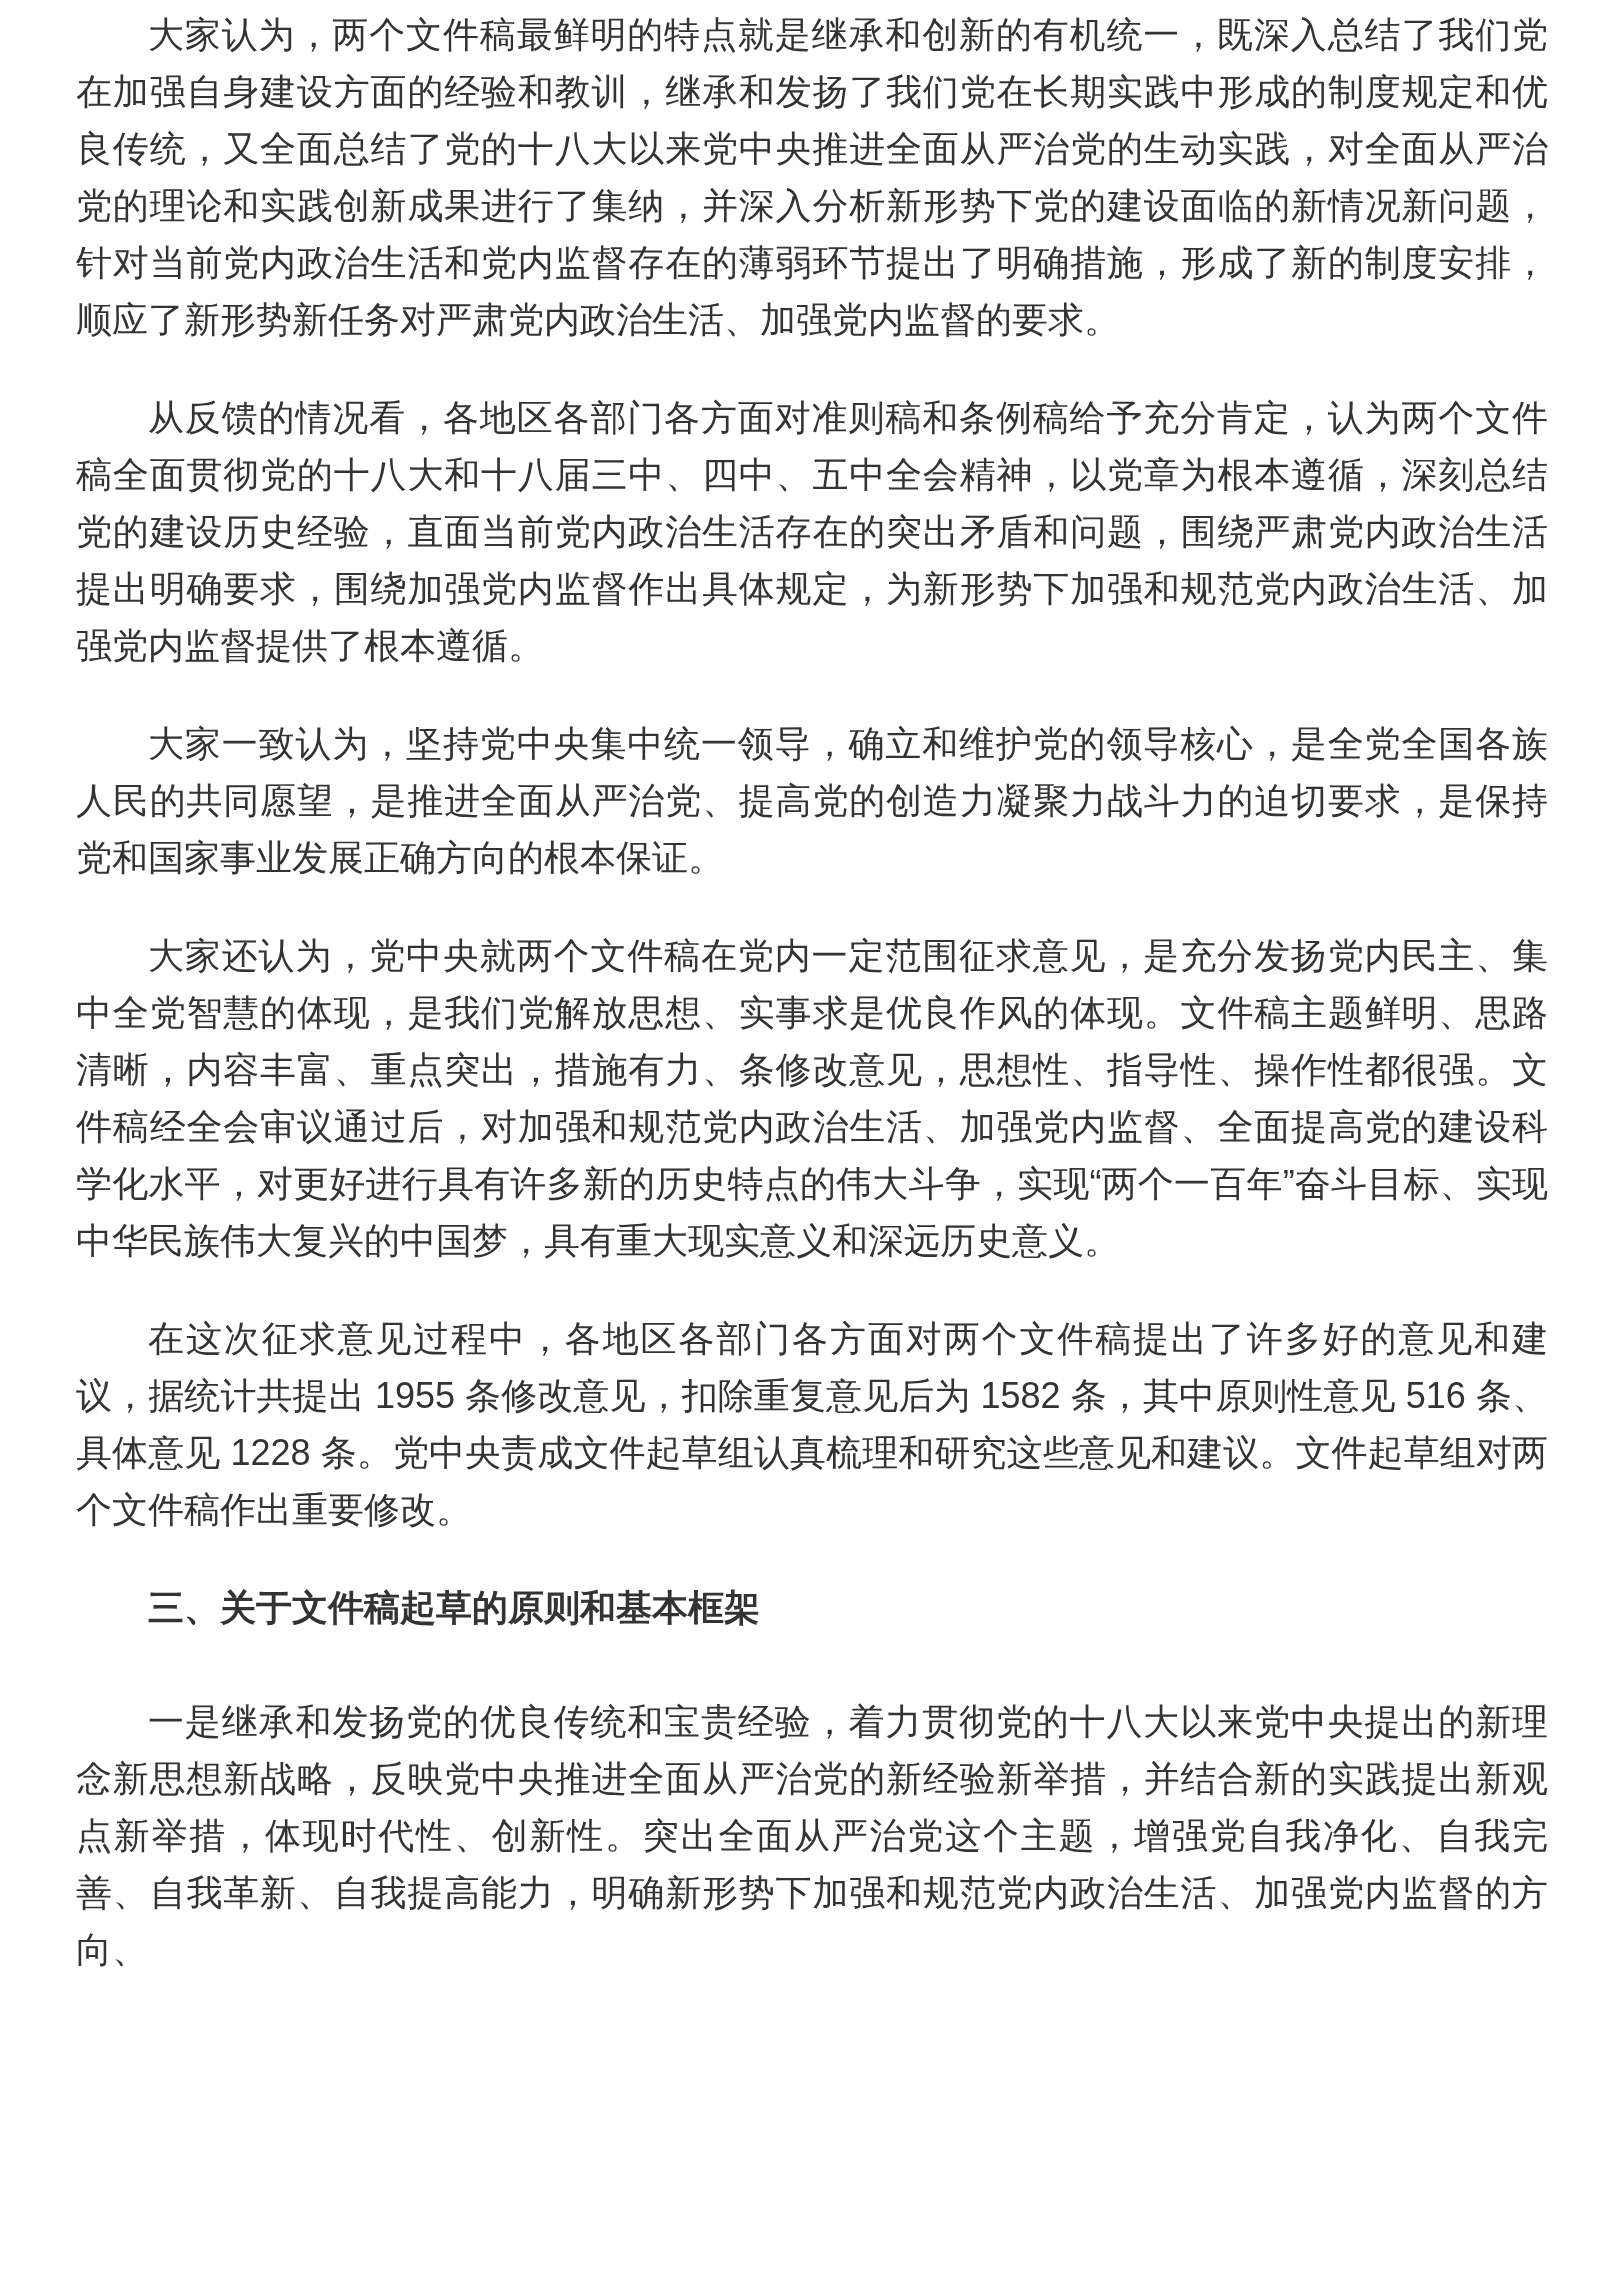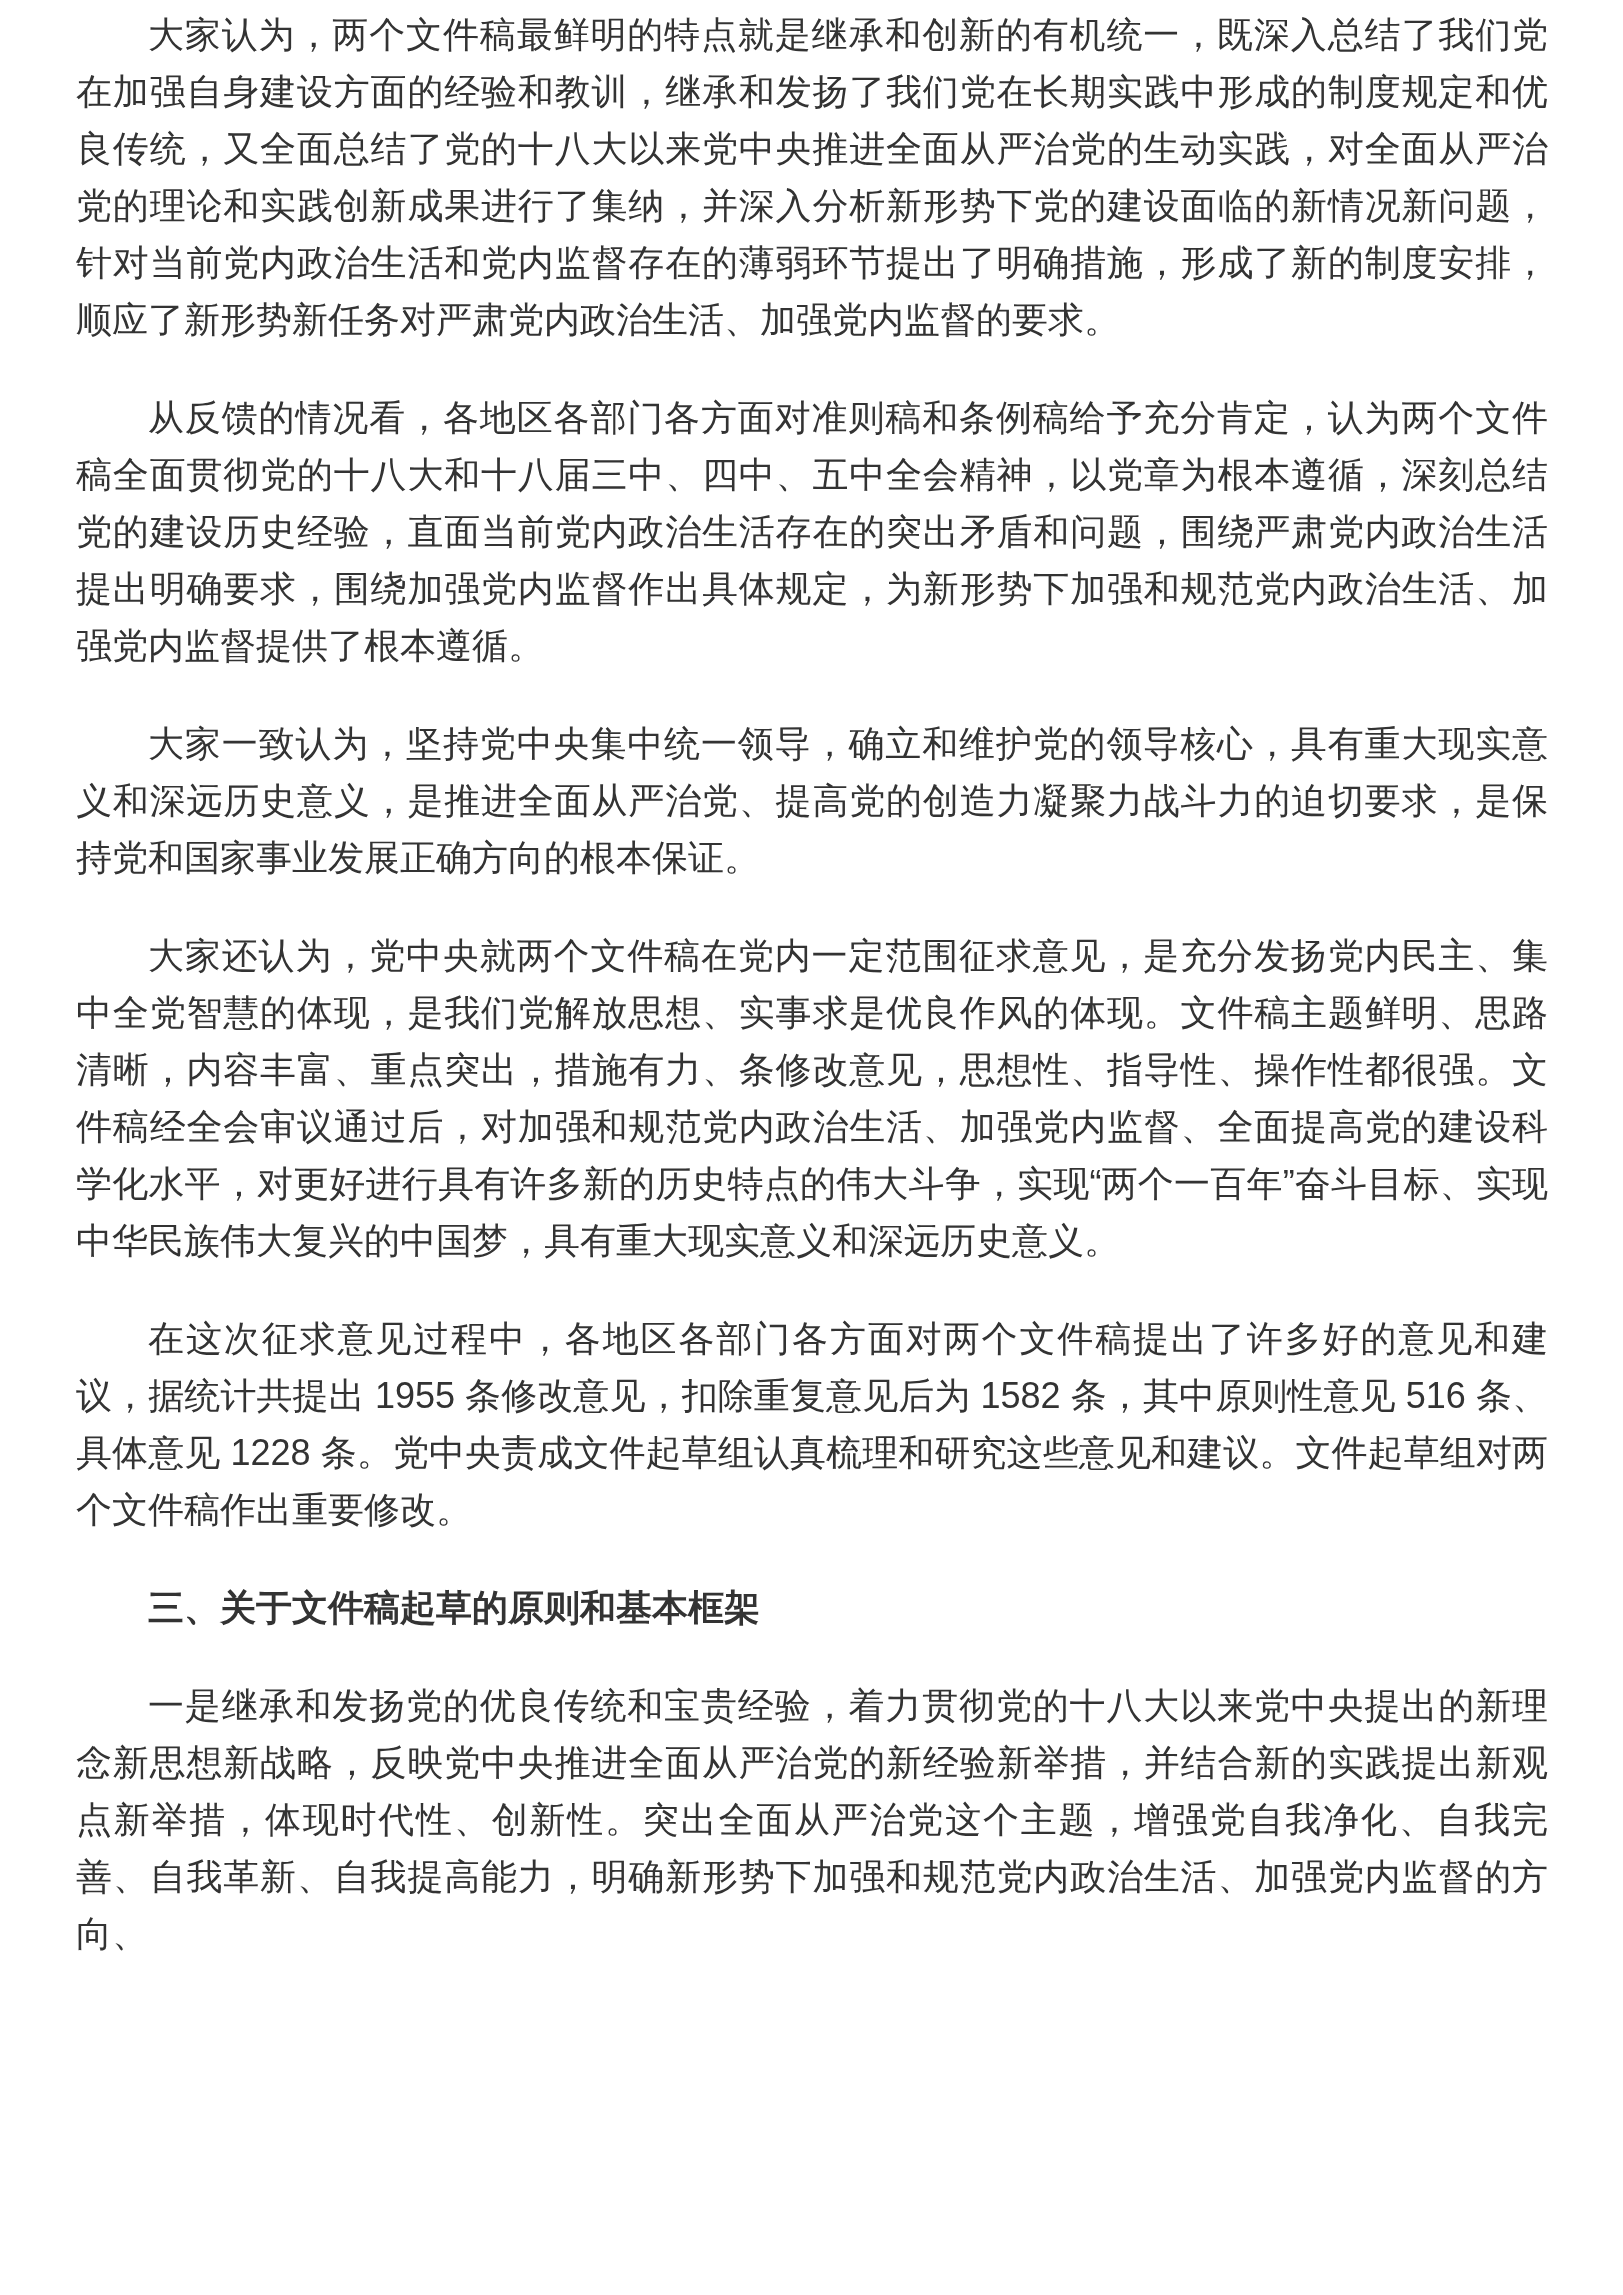--- a/index.html
+++ b/index.html
@@ -20,35 +20,35 @@
     text-align: justify;
     word-break: break-all;
     overflow-wrap: break-word;
   }
   .para {
     margin: 0 0 41px 0;
     text-indent: 2em;
     font-weight: normal;
   }
   .heading {
-    margin: 0 0 41px 0;
+    margin: 0 0 57px 0;
     text-indent: 2em;
     font-weight: bold;
     font-size: 36px;
     line-height: 57px;
   }
   .para:last-child {
     margin-bottom: 0;
   }
 </style>
 </head>
 <body>
 
 <div class="page">
   <p class="para">大家认为，两个文件稿最鲜明的特点就是继承和创新的有机统一，既深入总结了我们党在加强自身建设方面的经验和教训，继承和发扬了我们党在长期实践中形成的制度规定和优良传统，又全面总结了党的十八大以来党中央推进全面从严治党的生动实践，对全面从严治党的理论和实践创新成果进行了集纳，并深入分析新形势下党的建设面临的新情况新问题，针对当前党内政治生活和党内监督存在的薄弱环节提出了明确措施，形成了新的制度安排，顺应了新形势新任务对严肃党内政治生活、加强党内监督的要求。</p>
   <p class="para">从反馈的情况看，各地区各部门各方面对准则稿和条例稿给予充分肯定，认为两个文件稿全面贯彻党的十八大和十八届三中、四中、五中全会精神，以党章为根本遵循，深刻总结党的建设历史经验，直面当前党内政治生活存在的突出矛盾和问题，围绕严肃党内政治生活提出明确要求，围绕加强党内监督作出具体规定，为新形势下加强和规范党内政治生活、加强党内监督提供了根本遵循。</p>
-  <p class="para">大家一致认为，坚持党中央集中统一领导，确立和维护党的领导核心，具有重大现实意义和深远历史意义，是推进全面从严治党、提高党的创造力凝聚力战斗力的迫切要求，是保持党和国家事业发展正确方向的根本保证。</p>
+  <p class="para">大家一致认为，坚持党中央集中统一领导，确立和维护党的领导核心，是全党全国各族人民的共同愿望，是推进全面从严治党、提高党的创造力凝聚力战斗力的迫切要求，是保持党和国家事业发展正确方向的根本保证。</p>
   <p class="para">大家还认为，党中央就两个文件稿在党内一定范围征求意见，是充分发扬党内民主、集中全党智慧的体现，是我们党解放思想、实事求是优良作风的体现。文件稿主题鲜明、思路清晰，内容丰富、重点突出，措施有力、条修改意见，思想性、指导性、操作性都很强。文件稿经全会审议通过后，对加强和规范党内政治生活、加强党内监督、全面提高党的建设科学化水平，对更好进行具有许多新的历史特点的伟大斗争，实现“两个一百年”奋斗目标、实现中华民族伟大复兴的中国梦，具有重大现实意义和深远历史意义。</p>
   <p class="para">在这次征求意见过程中，各地区各部门各方面对两个文件稿提出了许多好的意见和建议，据统计共提出 1955 条修改意见，扣除重复意见后为 1582 条，其中原则性意见 516 条、具体意见 1228 条。党中央责成文件起草组认真梳理和研究这些意见和建议。文件起草组对两个文件稿作出重要修改。</p>
   <h3 class="heading">三、关于文件稿起草的原则和基本框架</h3>
   <p class="para">一是继承和发扬党的优良传统和宝贵经验，着力贯彻党的十八大以来党中央提出的新理念新思想新战略，反映党中央推进全面从严治党的新经验新举措，并结合新的实践提出新观点新举措，体现时代性、创新性。突出全面从严治党这个主题，增强党自我净化、自我完善、自我革新、自我提高能力，明确新形势下加强和规范党内政治生活、加强党内监督的方向、</p>
 </div>
 
 
 </body></html>

